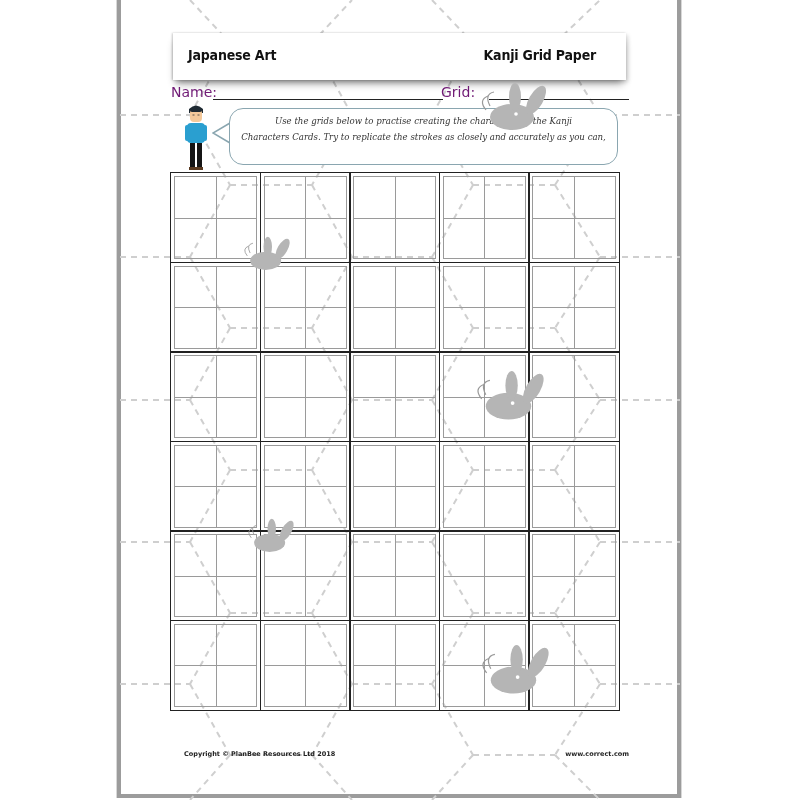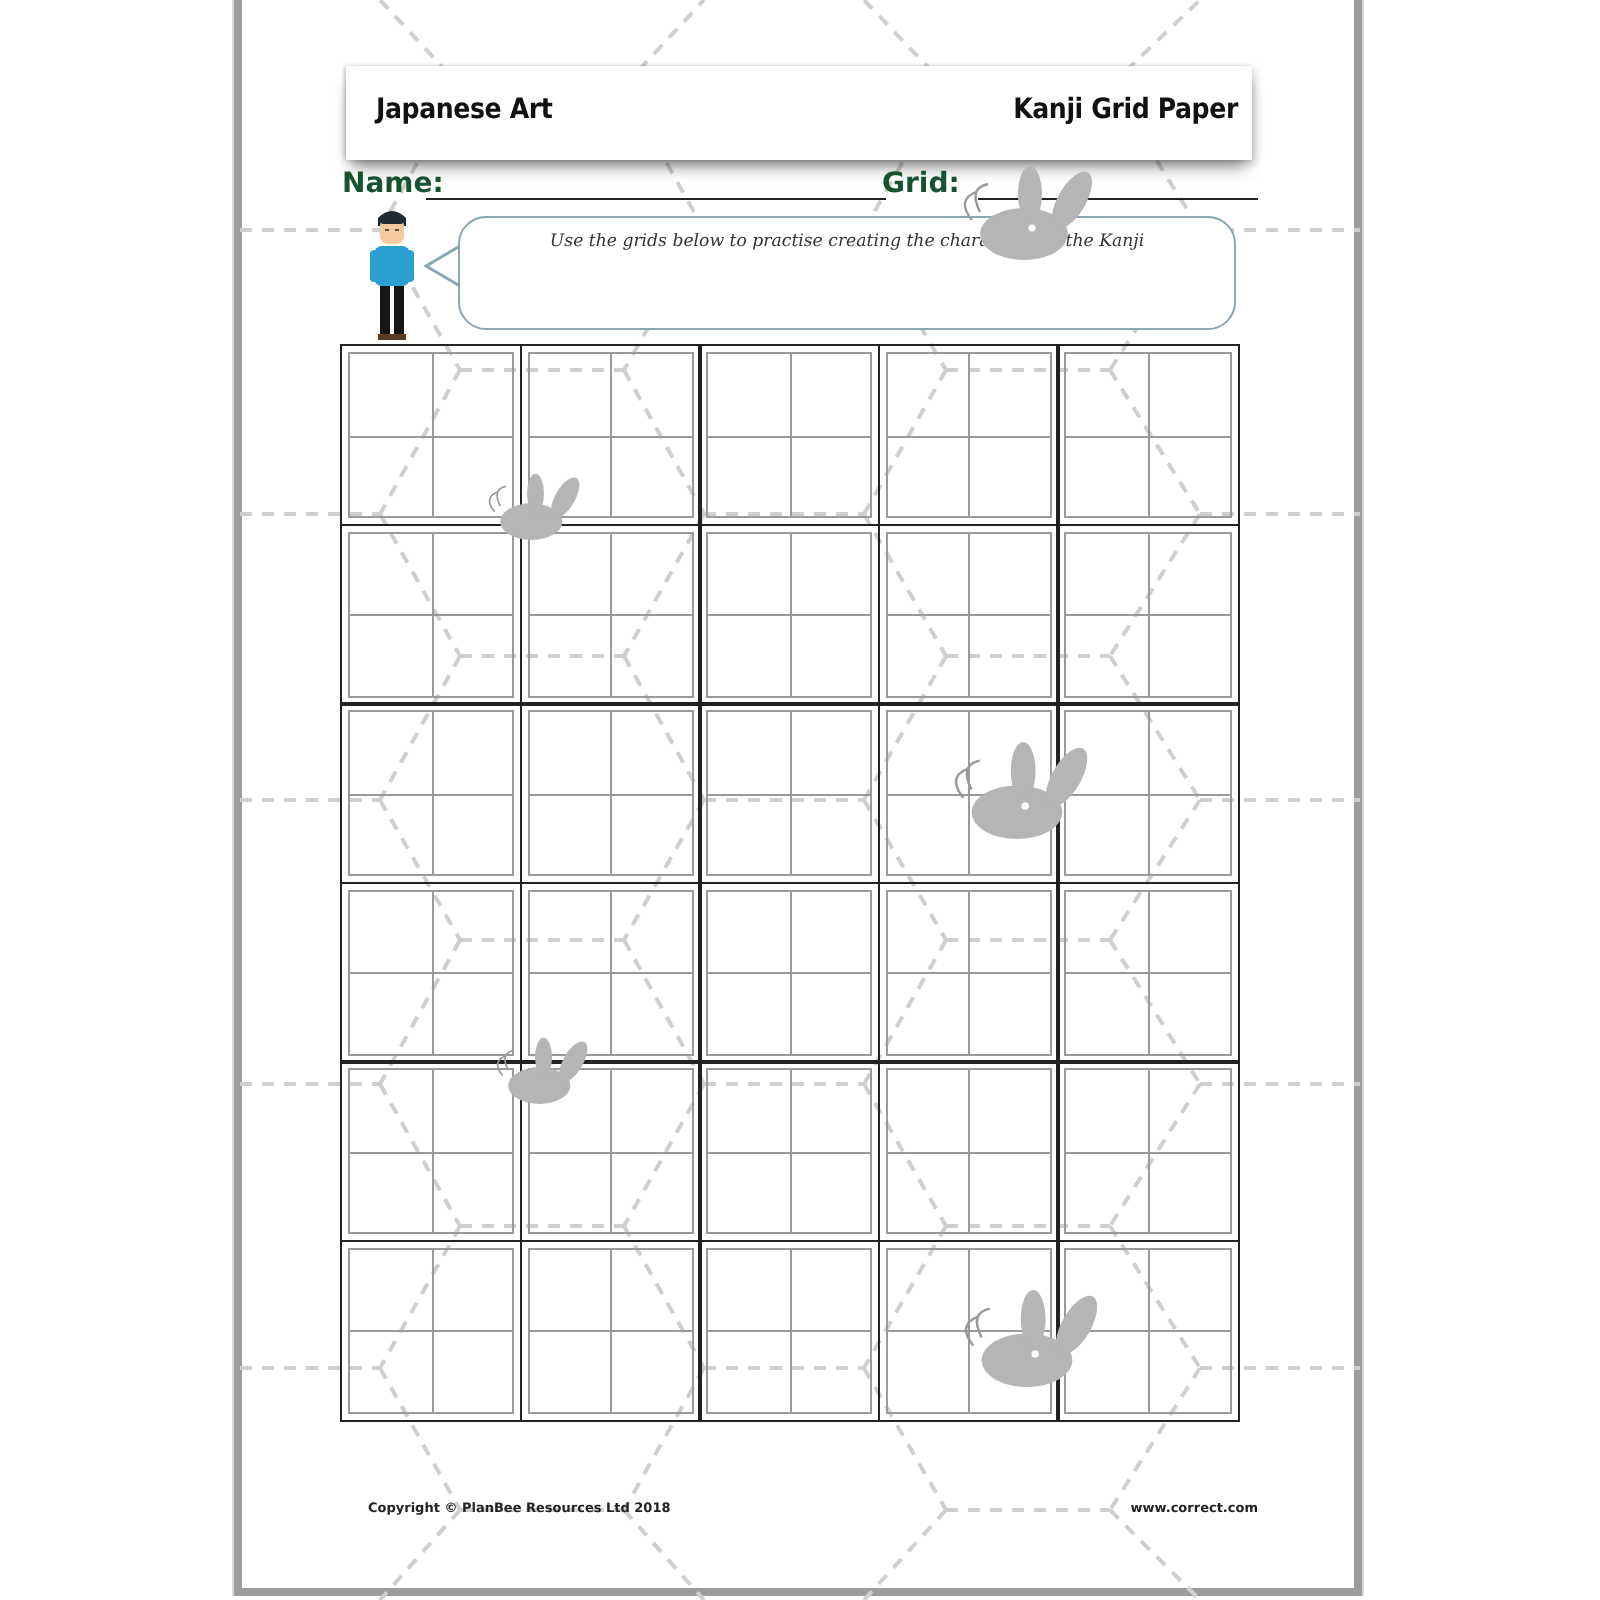--- a/index.html
+++ b/index.html
@@ -12,24 +12,24 @@
   .bg-pattern { position:absolute; left:0; top:0; width:800px; height:800px; pointer-events:none; }
   .header-banner {
     position:absolute; left:173px; top:33px; width:453px; height:47px; background:#fff;
     box-shadow: 0 6px 8px -3px rgba(0,0,0,0.45), 2px 2px 4px rgba(0,0,0,0.15), -1px 0 2px rgba(0,0,0,0.2);
   }
   .header-left, .header-right {
     position:absolute; top:14px; font-family:"DejaVu Sans Condensed","DejaVu Sans", sans-serif;
     font-weight:bold; font-size:14px; color:#111; letter-spacing:-0.2px;
   }
   .header-left { left:15px; }
-  .header-right { right:7px;padding-left:40px; }
+  .header-right { right:30px;padding-left:40px; }
   .name-row { position:absolute; top:84px; left:171px; width:458px; height:18px; }
   .name-label, .date-label {
-    position:absolute; top:0; font-family:"DejaVu Sans", sans-serif; font-weight:bold; font-size:14px; color:#14532d;
+    position:absolute; top:0; font-family:"DejaVu Sans", sans-serif; font-weight:normal; font-size:14px; color:#701a75;
   }
   .name-label { left:0; }
   .date-label { left:270px; }
   .name-line { position:absolute; left:42px; top:15px; width:230px; height:0; border-top:1.2px solid #222; }
   .date-line { position:absolute; left:318px; top:15px; width:140px; height:0; border-top:1.2px solid #222; }
   .avatar { position:absolute; left:183px; top:103px; width:26px; height:68px; }
   .bubble {
     position:absolute; left:229px; top:108px; width:389px; height:57px;
     border:1.5px solid #8aa6b0; border-radius:14px; background:#fff; box-sizing:border-box;
   }
@@ -163,20 +163,21 @@
   <rect x="6" y="64" width="7" height="3" fill="#5a3a20"></rect>
   <rect x="13" y="64" width="7" height="3" fill="#5a3a20"></rect>
 </svg>
 
 <svg class="bubble-tail" viewBox="0 0 20 24">
   <path d="M18 2 L1 12 L18 22" fill="#fff" stroke="#8aa6b0" stroke-width="1.5"></path>
 </svg>
 <div class="bubble">
   <div class="bubble-text">
     <div>Use the grids below to practise creating the characters on the Kanji</div>
+    <div>Characters Cards. Try to replicate the strokes as closely and accurately as you can,</div>
   </div>
 </div>
 
 <div class="grid" id="kanji-grid">
     <div class="cell cell-outer" style="left: 0px; top: 0px; width: 91.2px; height: 91.1px;">
       <div class="cell-inner">
         <div class="cell-v"></div>
         <div class="cell-h"></div>
       </div>
     </div>

